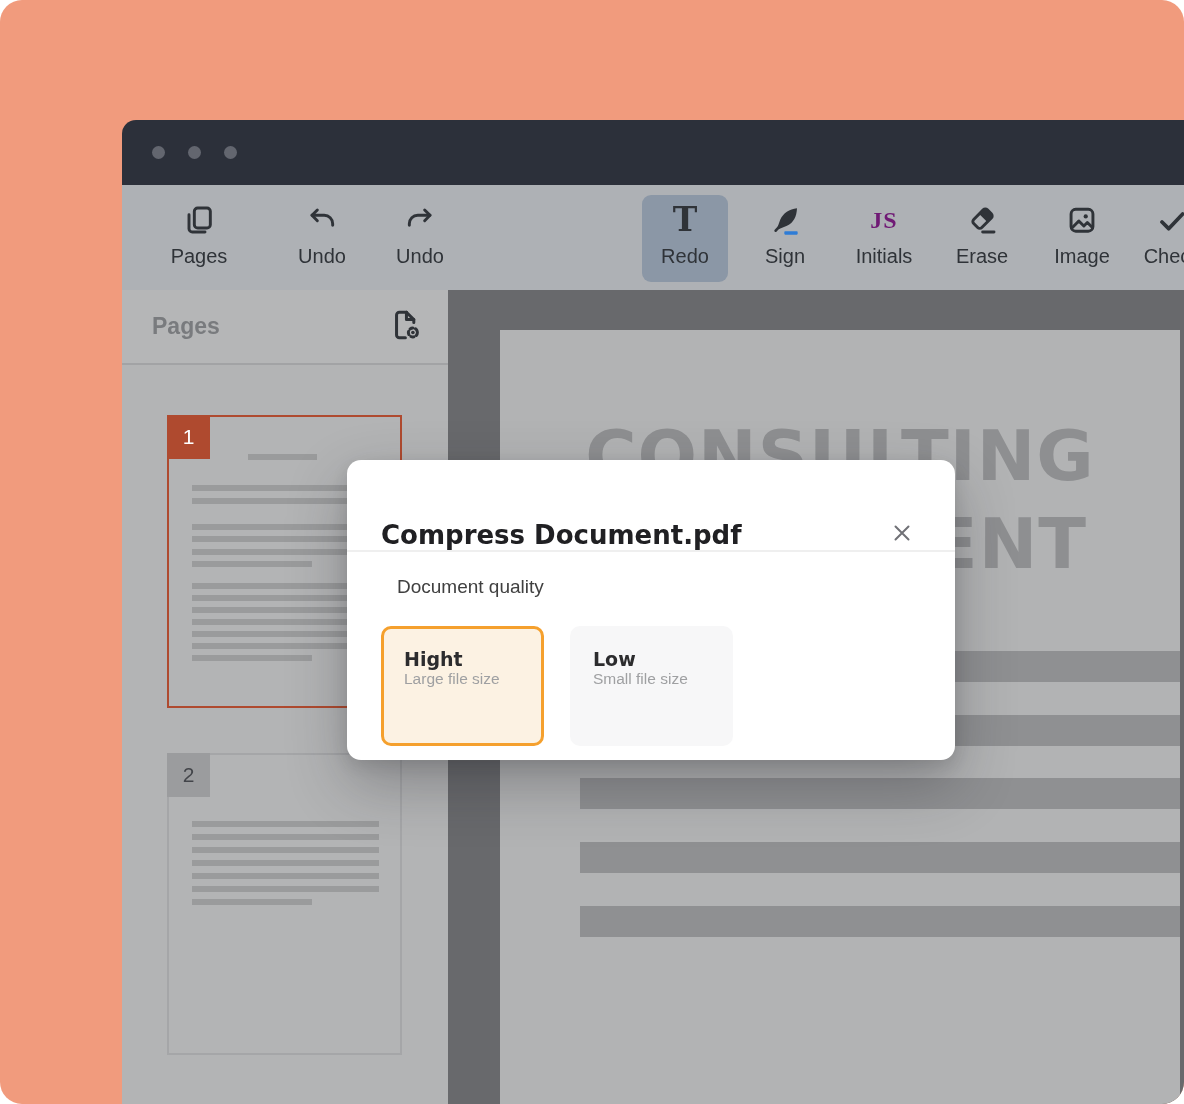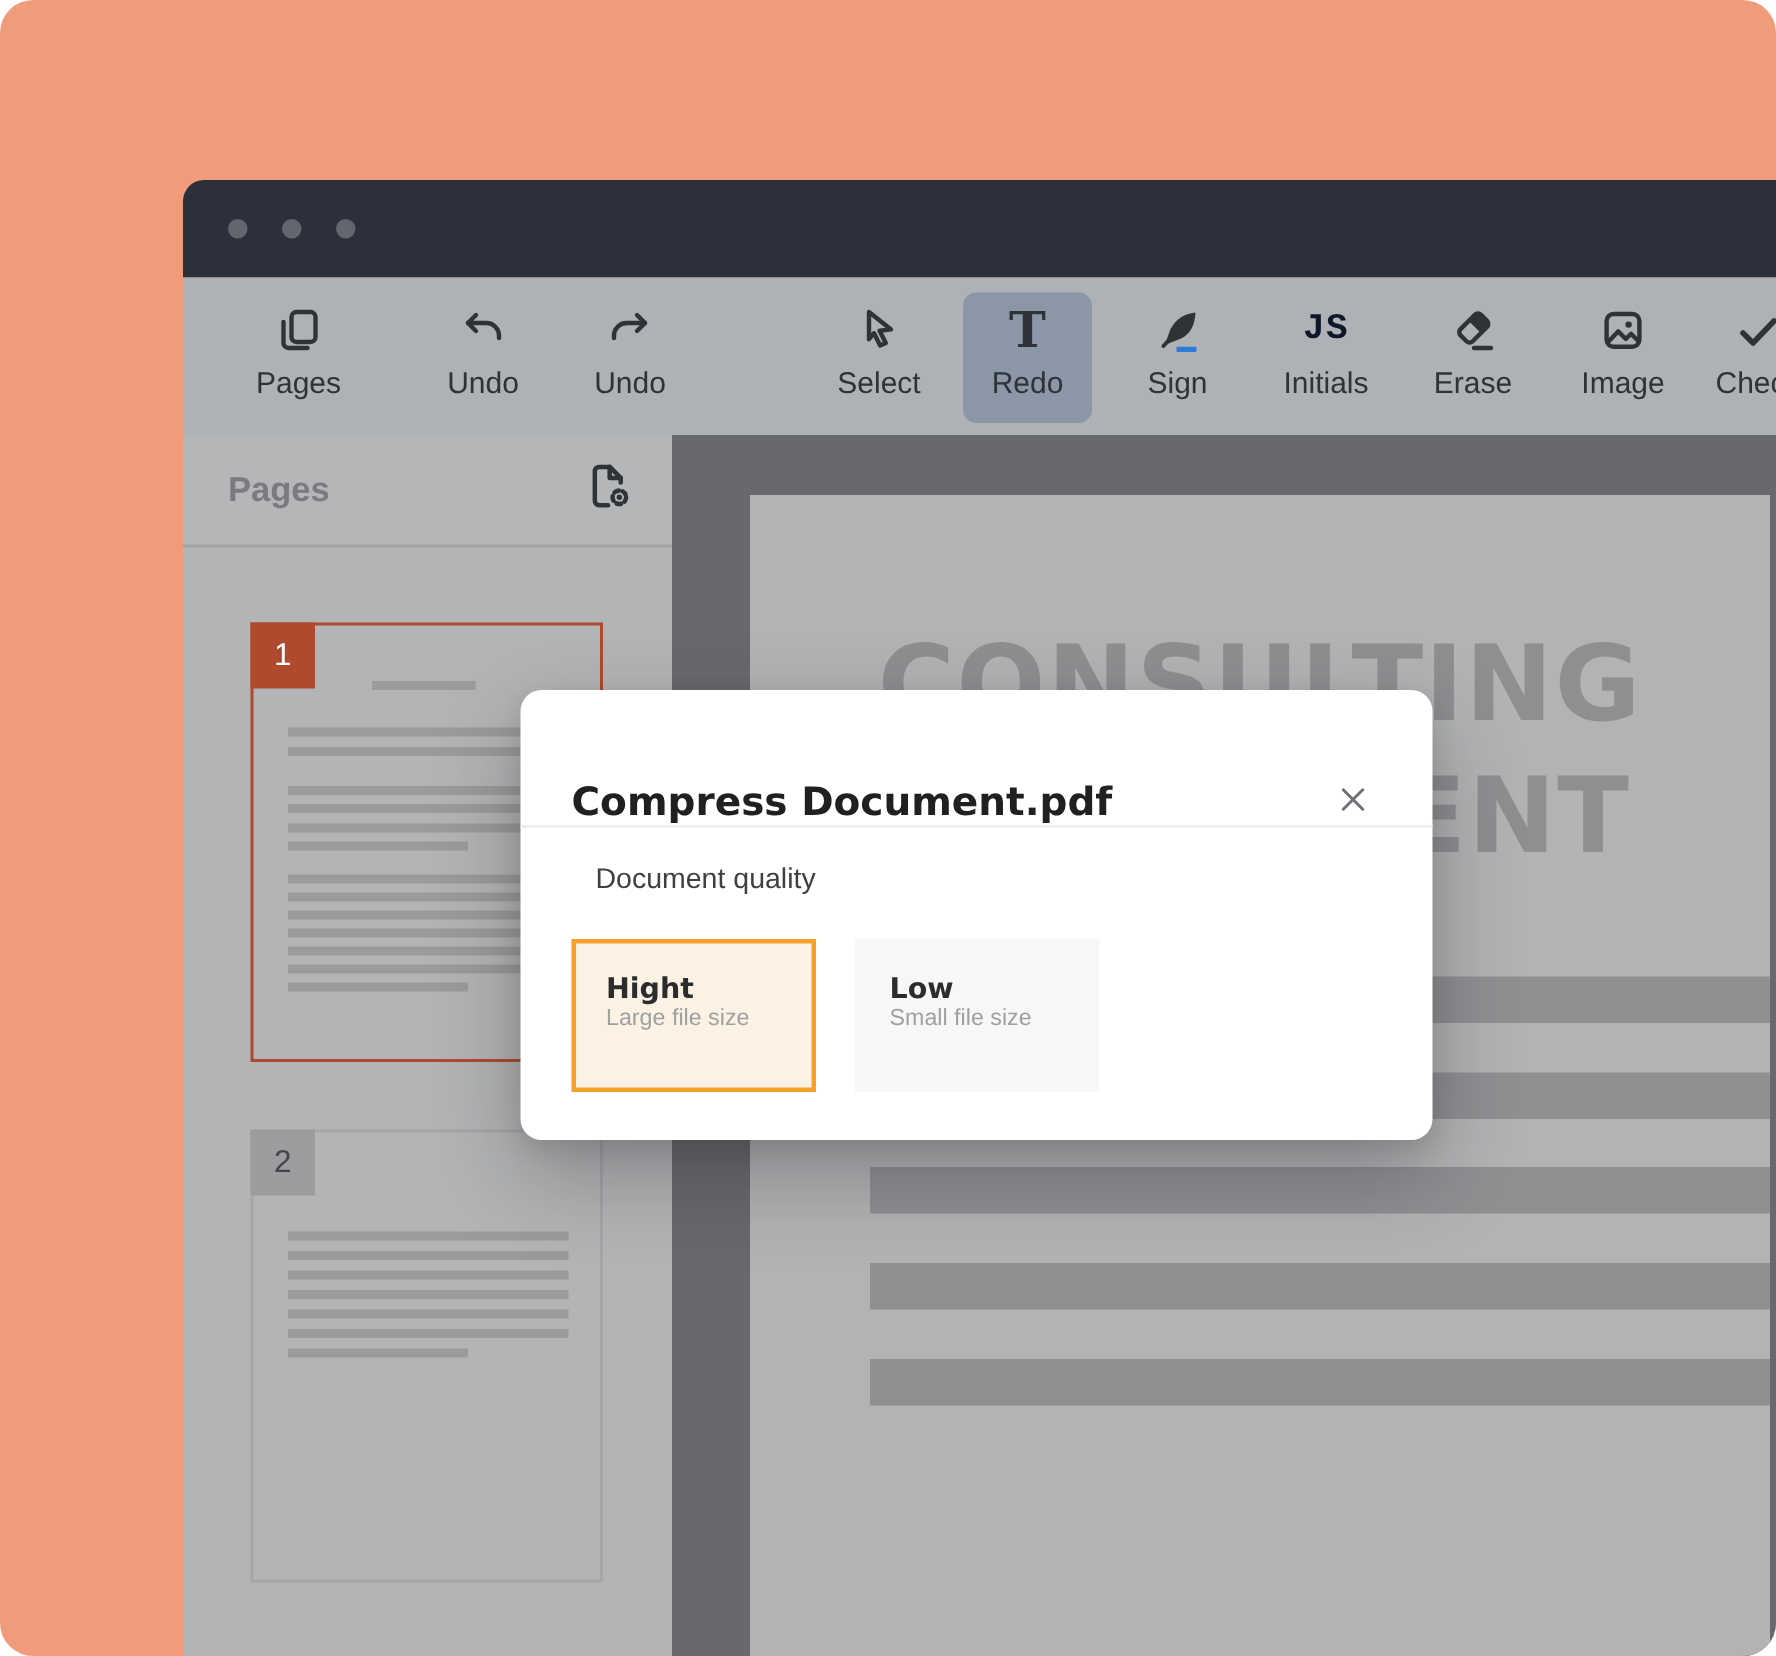--- a/index.html
+++ b/index.html
@@ -10,21 +10,21 @@
   .titlebar{height:65px;background:#2C303A;border-radius:14px 14px 0 0;display:flex;align-items:center;
             padding-left:30px;gap:23px;}
   .dot{width:13px;height:13px;border-radius:50%;background:#63666F;}
   
   .toolbar{position:relative;height:105px;background:#AEB1B5;}
   .titem{position:absolute;top:10px;width:90px;height:87px;display:flex;flex-direction:column;align-items:center;cursor:pointer;}
   .titem .ic{height:48px;display:flex;align-items:center;justify-content:center;margin-top:1px;}
   .titem .lbl{font-size:20px;color:#2F3338;line-height:24px;white-space:nowrap;}
   .titem.active{background:#8B97A6;border-radius:9px;width:86px;}
   .t-glyph{font-family:"DejaVu Serif",serif;font-weight:bold;font-size:33px;color:#2F3338;line-height:40px;}
-  .js-glyph{font-family:Liberation Mono, monospace;font-weight:bold;font-size:24px;color:#0f172a;line-height:40px;letter-spacing:1px;}
+  .js-glyph{font-family:Liberation Serif, serif;font-weight:bold;font-size:24px;color:#701a75;line-height:40px;letter-spacing:1px;}
   svg.tool{stroke:#2F3338;stroke-width:2.2;fill:none;stroke-linecap:round;stroke-linejoin:round;}
   
   .content{position:absolute;top:170px;left:0;right:0;bottom:0;display:flex;}
   .sidebar{width:326px;flex:none;background:#B3B4B5;position:relative;}
   .sb-head{height:75px;background:#B5B6B7;border-bottom:2px solid #A2A3A5;display:flex;align-items:center;
            justify-content:space-between;padding:0 24px 0 30px;box-sizing:border-box;}
   .sb-title{font-size:23px;font-weight:bold;color:#797B7E;}
   .thumbs{position:absolute;left:0;right:0;top:77px;bottom:0;}
   .thumb{position:absolute;left:45px;width:235px;box-sizing:border-box;}
   .thumb.t1{top:48px;height:293px;border:2px solid #AF4A2F;}
@@ -46,21 +46,21 @@
   
   .modal{position:absolute;left:347px;top:460px;width:608px;height:300px;background:#FFFFFF;border-radius:14px;
          box-shadow:0 24px 60px rgba(30,30,35,.30),0 6px 16px rgba(30,30,35,.12);z-index:50;box-sizing:border-box;}
   .m-head{height:92px;display:flex;align-items:flex-end;justify-content:space-between;
           padding:0 36px 0 34px;border-bottom:2px solid #EFEFEF;box-sizing:border-box;}
   .m-title{font-family:"DejaVu Sans",sans-serif;font-weight:800;font-size:26px;color:#202023;}
   .m-close{width:34px;height:34px;display:flex;align-items:center;justify-content:center;cursor:pointer;}
   .m-body{padding:20px 32px 0 34px;}
   .m-label{font-size:19px;color:#404040;margin-top:4px;margin-left:16px;}
   .cards{display:flex;gap:26px;margin-top:28px;}
-  .card{width:163px;height:102px;border-radius:0;background:#F7F7F8;box-sizing:border-box;
+  .card{width:163px;height:120px;border-radius:10px;background:#F7F7F8;box-sizing:border-box;
         padding:22px 0 0 23px;cursor:pointer;}
   .card.selected{background:#FCF2E3;border:3px solid #F5A02D;padding:19px 0 0 20px;}
   .c-title{font-family:"DejaVu Sans",sans-serif;font-weight:bold;font-size:19px;color:#2C2C2E;}
   .c-sub{font-size:15.5px;color:#9FA0A2;}
 </style>
 </head>
 <body>
 
 <div class="stage">
 
@@ -97,28 +97,20 @@
       <div class="titem" style="left:253px">
         <span class="ic">
           <svg class="tool" width="32" height="32" viewBox="0 0 24 24">
             <path d="M15.5 4.5l4 4-4 4"></path>
             <path d="M19.5 8.5h-9.2a6.3 6.3 0 0 0-6.3 6.3v1.2"></path>
           </svg>
         </span>
         <span class="lbl">Undo</span>
       </div>
 
-      <div class="titem" style="left:419px">
-        <span class="ic">
-          <svg class="tool" width="32" height="32" viewBox="0 0 24 24">
-            <path d="M7 3 18 11.7l-5.7.7 3.1 6.1-2.8 1.3-3.1-6.2L7 16.6Z"></path>
-          </svg>
-        </span>
-        <span class="lbl">Select</span>
-      </div>
 
       <div class="titem active" style="left:520px">
         <span class="ic">
             <span class="t-glyph">T</span>
           </span>
         <span class="lbl">Redo</span>
       </div>
 
       <div class="titem" style="left:618px">
         <span class="ic">

